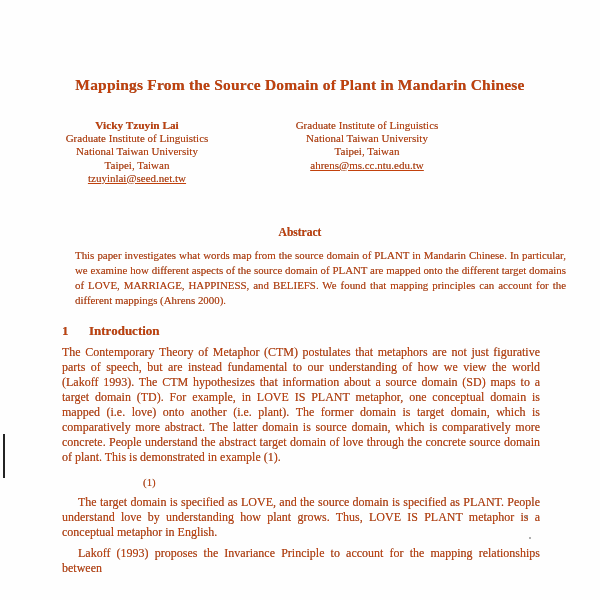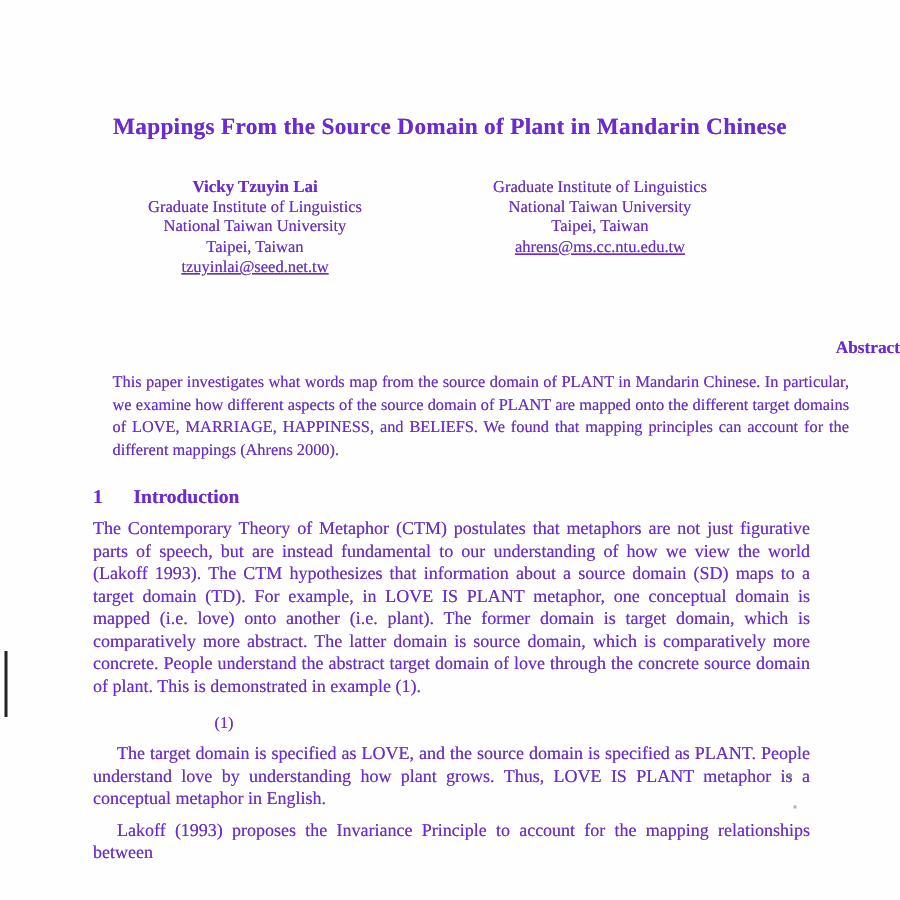--- a/index.html
+++ b/index.html
@@ -2,47 +2,47 @@
 <html><head>
 <meta charset="utf-8">
 <style>
   html,body{margin:0;padding:0;background:#ffffff;}
   .page{
     position:relative;
     width:600px;height:600px;
     background:#fefefe;
     overflow:hidden;
     font-family:"Liberation Serif", serif;
-    color:#6d28d9;
+    color:#c2410c;
     text-shadow:0 0 0.35px rgba(40,40,40,.55);
   }
   .title{
     padding-top:75px;
     text-align:center;
     font-size:15.5px;
     font-weight:bold;
     letter-spacing:.2px;
     line-height:20px;
   }
   .authors{
     margin-top:24px;
     display:flex;
-    padding-left:55px;
+    padding-left:22px;
   }
   .author{
     width:230px;
     text-align:center;
     font-size:11px;
     line-height:13.2px;
   }
   .author .name{font-weight:bold;font-size:11.3px;}
   .author .email{text-decoration:underline;}
   .abstract-heading{
     margin-top:40px;
-    text-align:right;
+    text-align:center;
     font-weight:bold;
     font-size:11.5px;
     line-height:15px;
   }
   .abstract-text{
     margin:8px 34px 0 75px;
     font-size:10.9px;
     line-height:15px;
     text-align:justify;
   }

